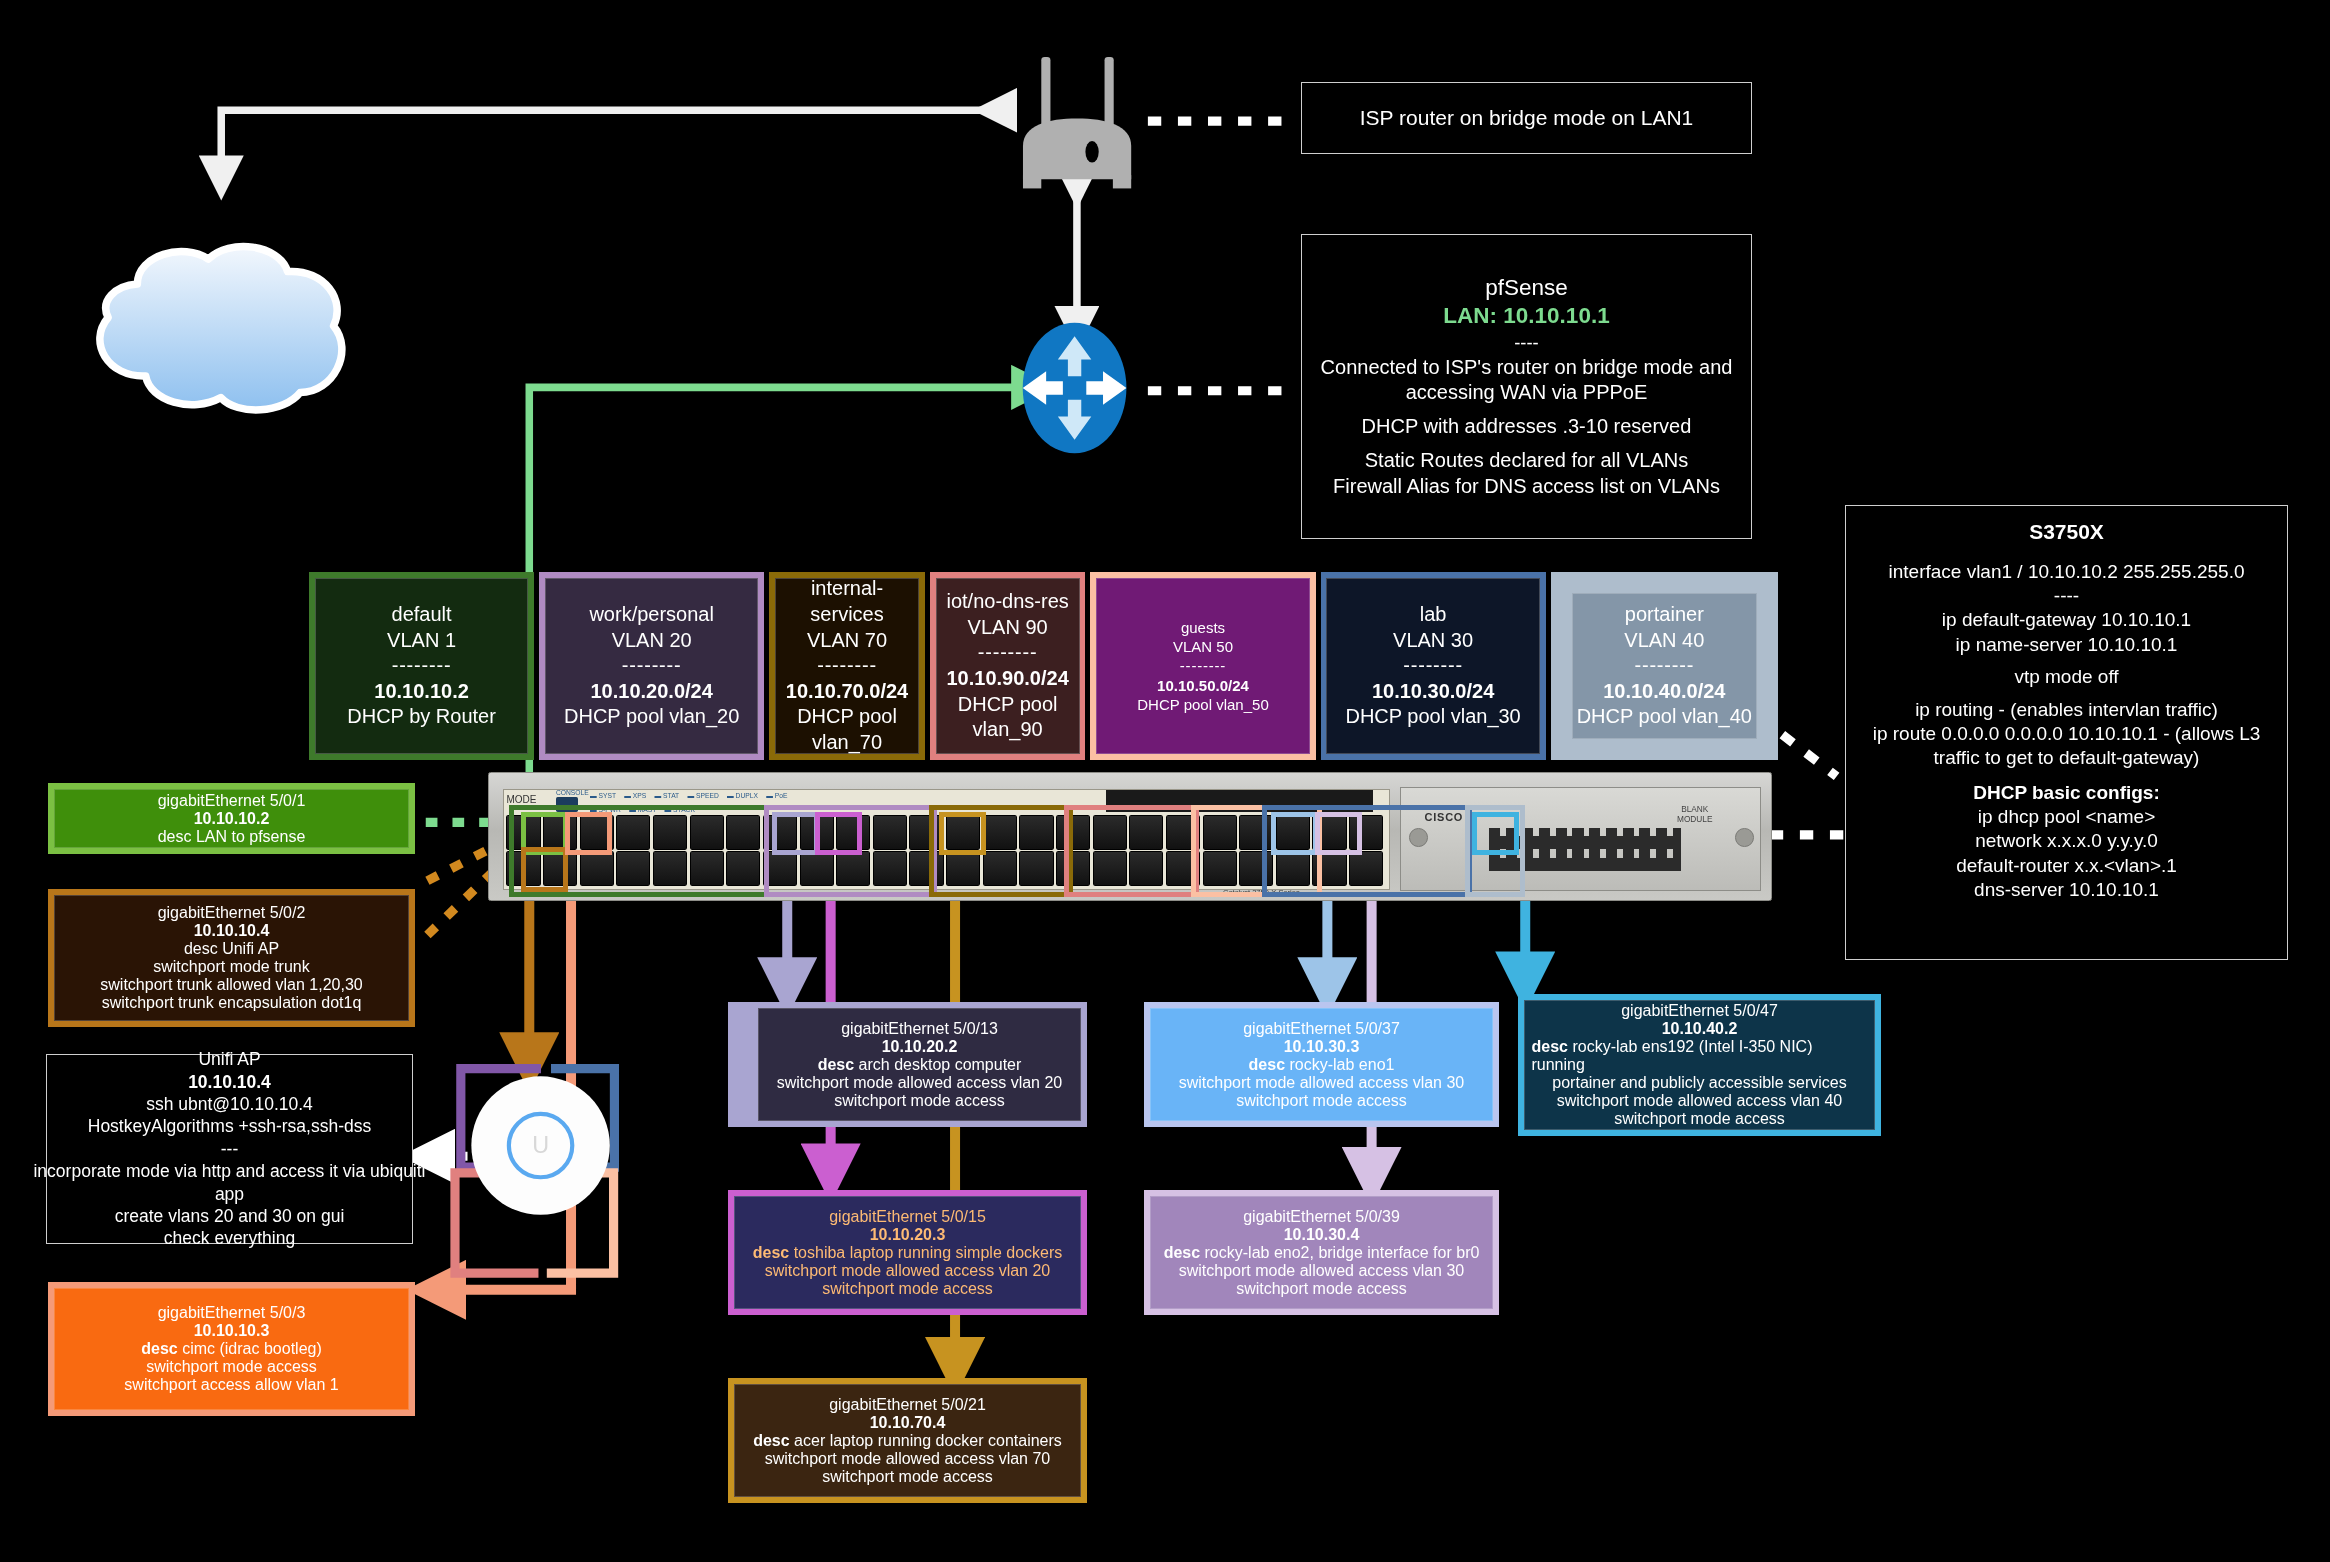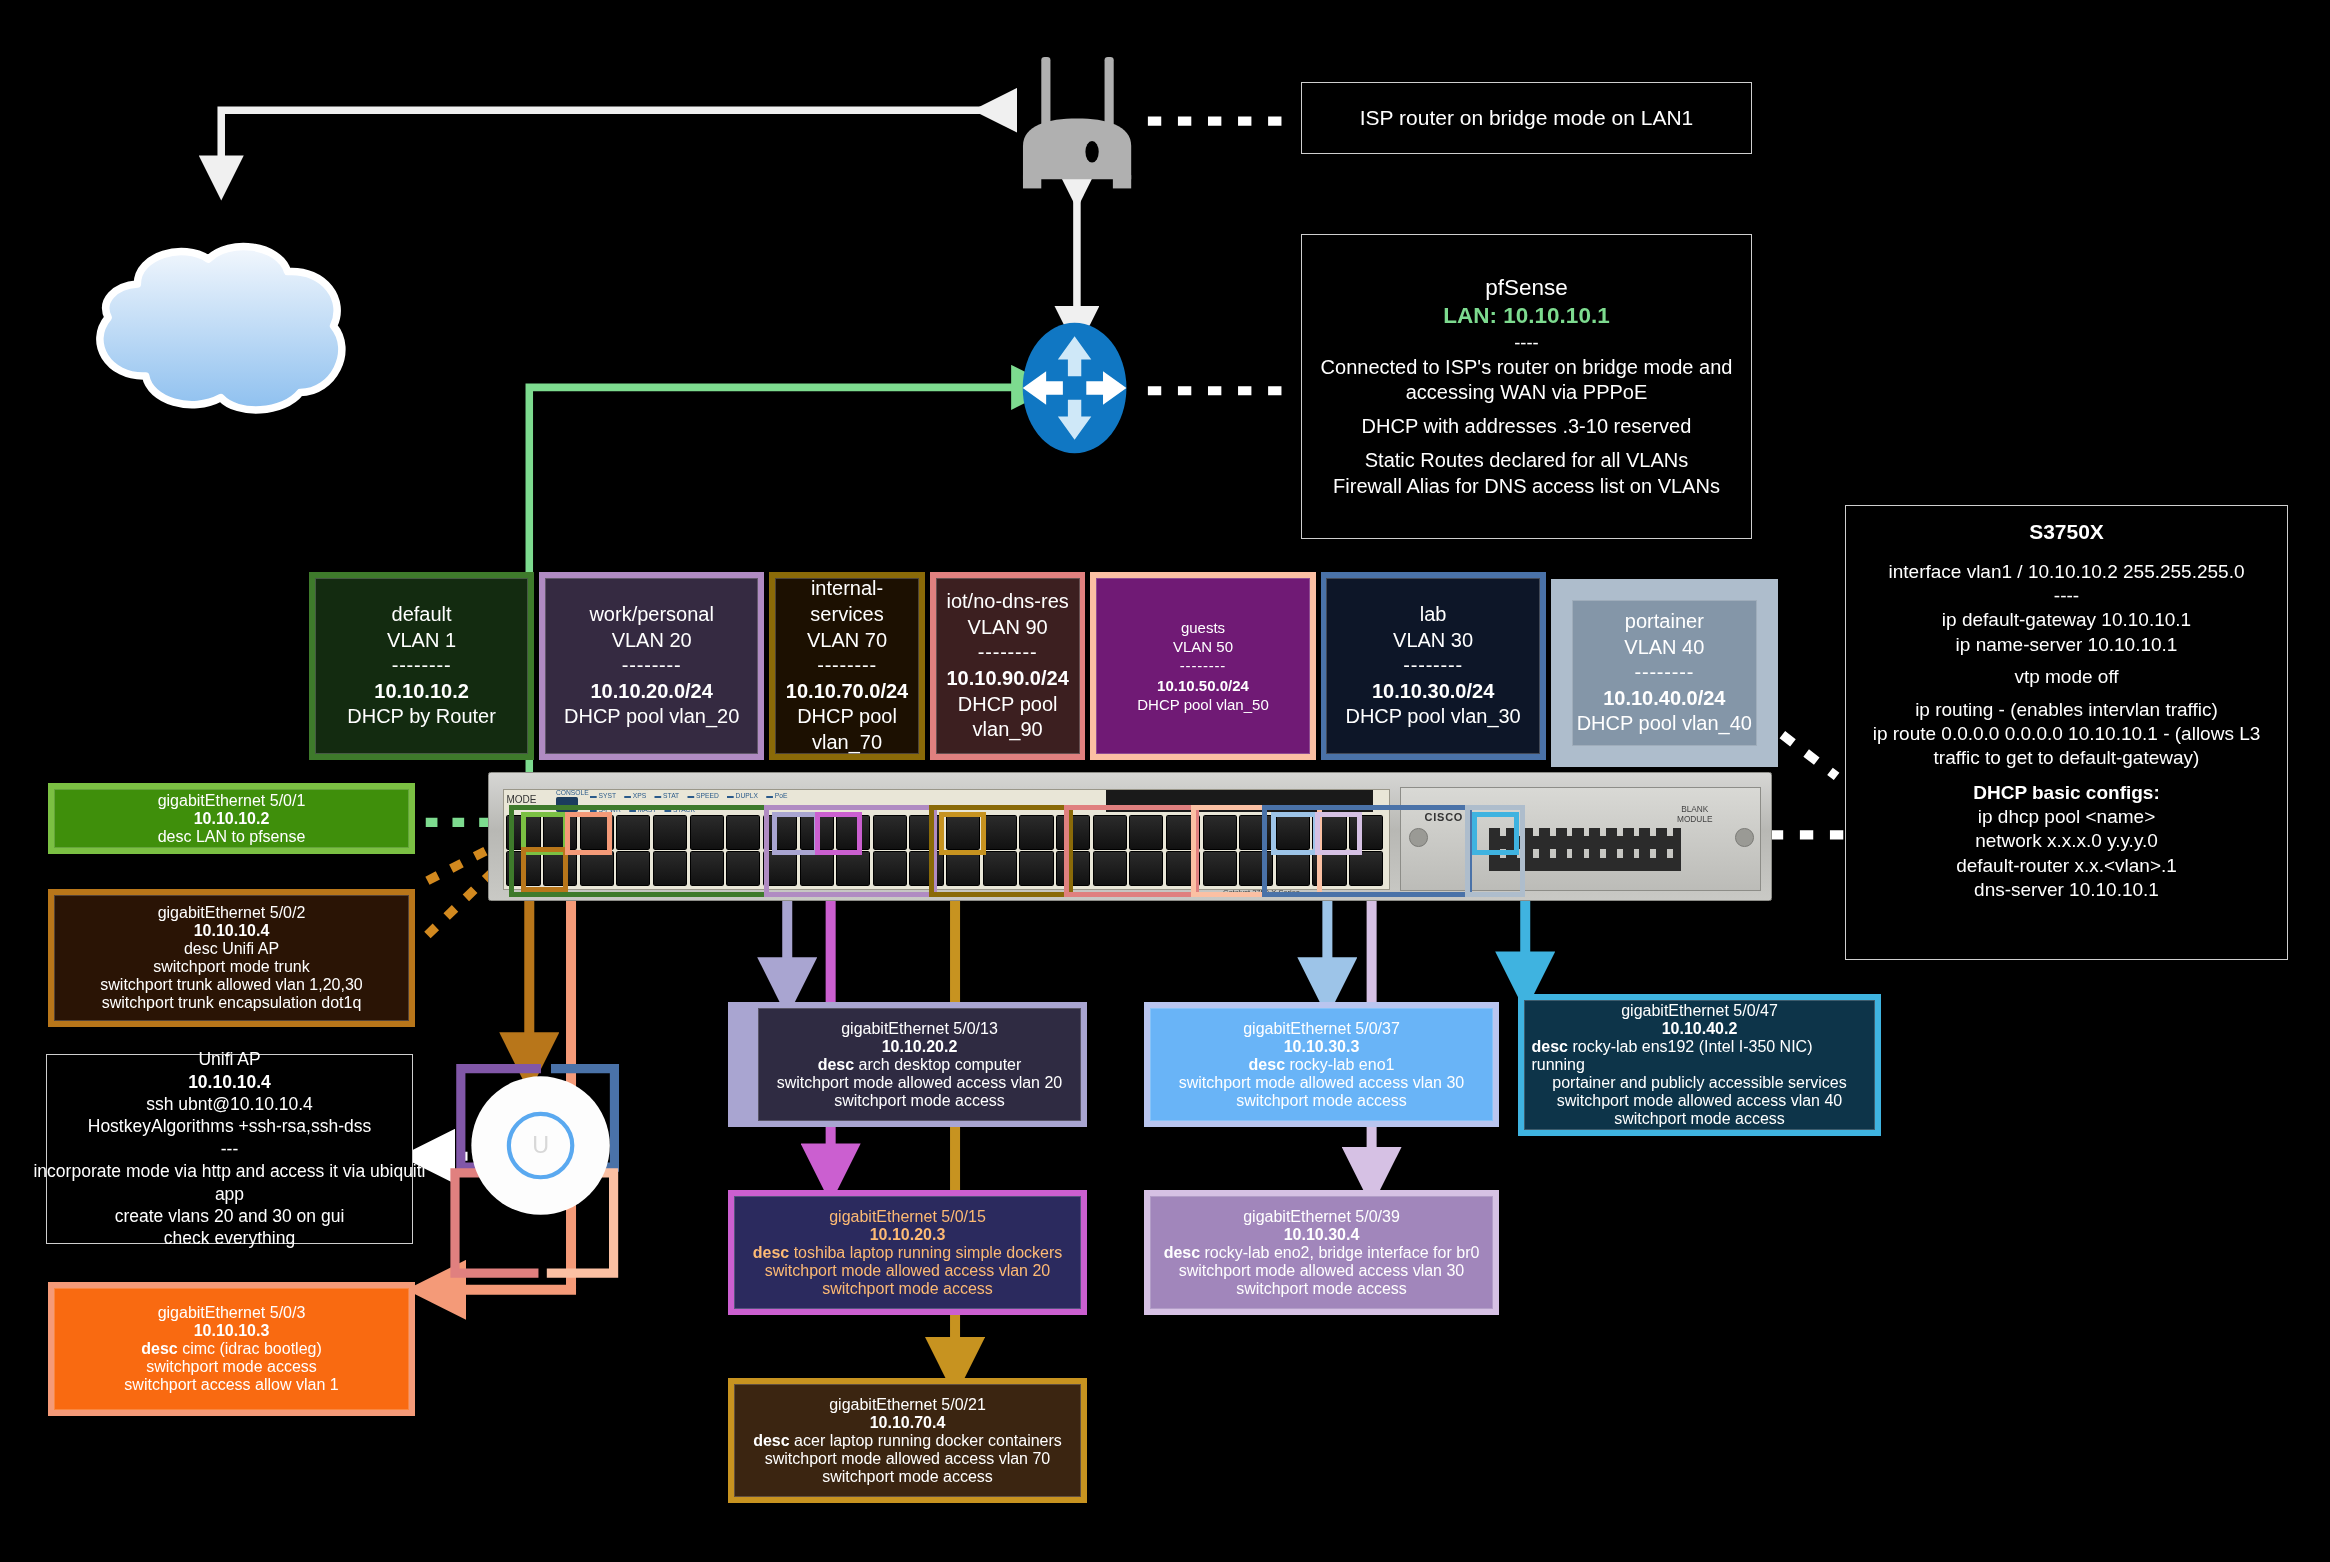--- a/index.html
+++ b/index.html
@@ -297,21 +297,21 @@
       </div>
       <div class="vcard box" style="width: 242px; height: 188px; background: rgb(74, 114, 168); padding: 5.8px;">
         <div class="inner" style="background: rgb(13, 22, 40); color: rgb(255, 255, 255); font-size: 20px; border: 0.8px solid rgba(255, 255, 255, 0.22);">
           <div class="" style="white-space: pre-line;">lab</div>
           <div class="" style="white-space: pre-line;">VLAN 30</div>
           <div class="dash" style="white-space: pre-line;">--------</div>
           <div class="b" style="white-space: pre-line;">10.10.30.0/24</div>
           <div class="" style="white-space: pre-line;">DHCP pool vlan_30</div>
         </div>
       </div>
-      <div class="vcard box" style="width: 242px; height: 188px; background: rgb(174, 189, 204); padding: 21px; margin-top: 7px;">
+      <div class="vcard box" style="width: 242px; height: 188px; background: rgb(174, 189, 204); padding: 21px;">
         <div class="inner" style="background: rgb(132, 150, 168); color: rgb(255, 255, 255); font-size: 20px; border: 0.8px solid rgba(255, 255, 255, 0.22);">
           <div class="" style="white-space: pre-line;">portainer</div>
           <div class="" style="white-space: pre-line;">VLAN 40</div>
           <div class="dash" style="white-space: pre-line;">--------</div>
           <div class="b" style="white-space: pre-line;">10.10.40.0/24</div>
           <div class="" style="white-space: pre-line;">DHCP pool vlan_40</div>
         </div>
       </div>
     </div>
 </div>

